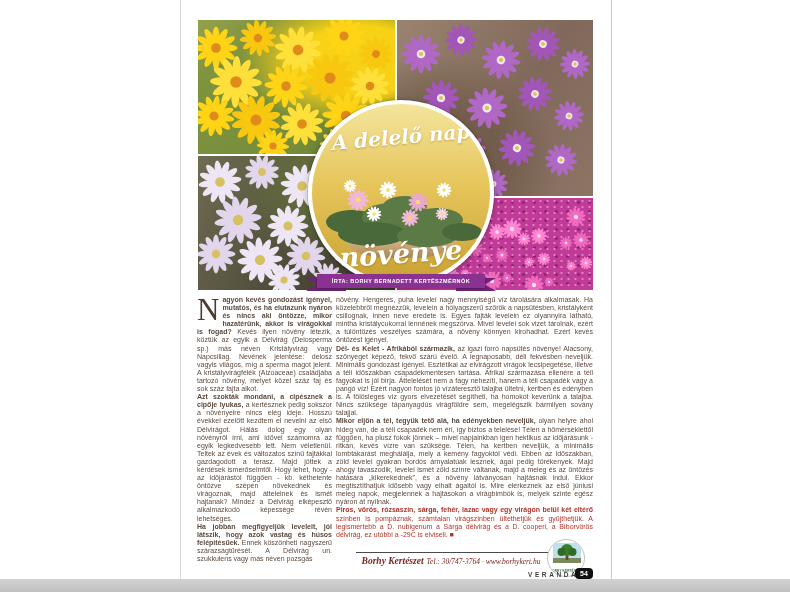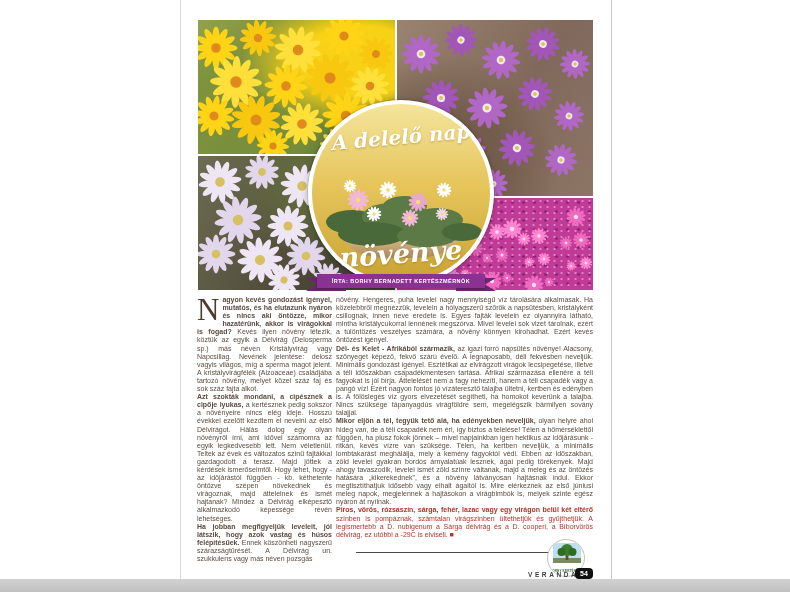--- a/index.html
+++ b/index.html
@@ -1379,20 +1379,23 @@
   </div>
 
   <div class="col col-right">
     <p><span>növény. Hengeres, puha levelei nagy mennyiségű víz tárolására alkalmasak. Ha közelebbről megnézzük, levelein a hólyagszerű szőrök a napsütésben, kristályként csillognak, innen neve eredete is. Egyes fajták levelein ez olyannyira látható, mintha kristálycukorral lennének megszórva. Mivel levelei sok vizet tárolnak, ezért a túlöntözés veszélyes számára, a növény könnyen kirohadhat. Ezért kevés öntözést igényel.</span></p>
     <p><b>Dél- és Kelet - Afrikából származik, </b><span>az igazi forró napsütés növénye! Alacsony, szőnyeget képező, fekvő szárú évelő. A legnaposabb, déli fekvésben neveljük. Minimális gondozást igényel. Esztétikai az elvirágzott virágok lecsipegetése, illetve a téli időszakban csapadékmentesen tartása. Afrikai származása ellenére a téli fagyokat is jól bírja. Áttelelését nem a fagy nehezíti, hanem a téli csapadék vagy a pangó víz! Ezért nagyon fontos jó vízáteresztő talajba ültetni, kertben és edényben is. A fölösleges víz gyors elvezetését segítheti, ha homokot keverünk a talajba. Nincs szüksége tápanyagdús virágföldre sem, megelégszik bármilyen sovány talajjal.</span></p>
     <p><b>Mikor eljön a tél, tegyük tető alá, ha edényekben neveljük, </b><span>olyan helyre ahol hideg van, de a téli csapadék nem éri, így biztos a telelése! Télen a hőmérséklettől függően, ha plusz fokok jönnek – mivel napjainkban igen hektikus az időjárásunk - ritkán, kevés vízre van szüksége. Télen, ha kertben neveljük, a minimális lombtakarást meghálálja, mely a kemény fagyoktól védi. Ebben az időszakban, zöld levelei gyakran bordós árnyalatúak lesznek, ágai pedig törékenyek. Majd ahogy tavaszodik, levelei ismét zöld színre váltanak, majd a meleg és az öntözés hatására „kikerekednek”, és a növény látványosan hajtásnak indul. Ekkor megtisztíthatjuk idősebb vagy elhalt ágaitól is. Mire elérkeznek az első júniusi meleg napok, megjelennek a hajtásokon a virágbimbók is, melyek szinte egész nyáron át nyílnak.</span></p>
     <p class="p-red"><b>Piros, vörös, rózsaszín, sárga, fehér, lazac vagy egy virágon belül két eltérő </b><span>színben is pompáznak, számtalan virágszínben ültethetjük és gyűjthetjük. A legismertebb a D. nubigenum a Sárga délvirág és a D. cooperi, a Bíborvörös délvirág, ez utóbbi a -29C is elviseli. ■</span></p>
   </div>
 
   <div class="rule"></div>
+  <div class="contact">
+    <span class="studio">Borhy Kertészet</span><span>Tel.: 30/747-3764 · www.borhykert.hu</span>
+  </div>
 
   <div class="logo">
     <svg width="28" height="24" viewBox="0 0 28 24">
       <rect x="0" y="0" width="28" height="20" rx="2" fill="#bfdfee"></rect>
       <rect x="0" y="15" width="28" height="5" fill="#7a8a5a"></rect>
       <rect x="12.6" y="8" width="2.8" height="9" fill="#6b4a2a"></rect>
       <circle cx="14" cy="7" r="6" fill="#3a7d2c"></circle>
       <circle cx="8.5" cy="9" r="4" fill="#2f6b24"></circle>
       <circle cx="19.5" cy="9" r="4" fill="#2f6b24"></circle>
     </svg>

